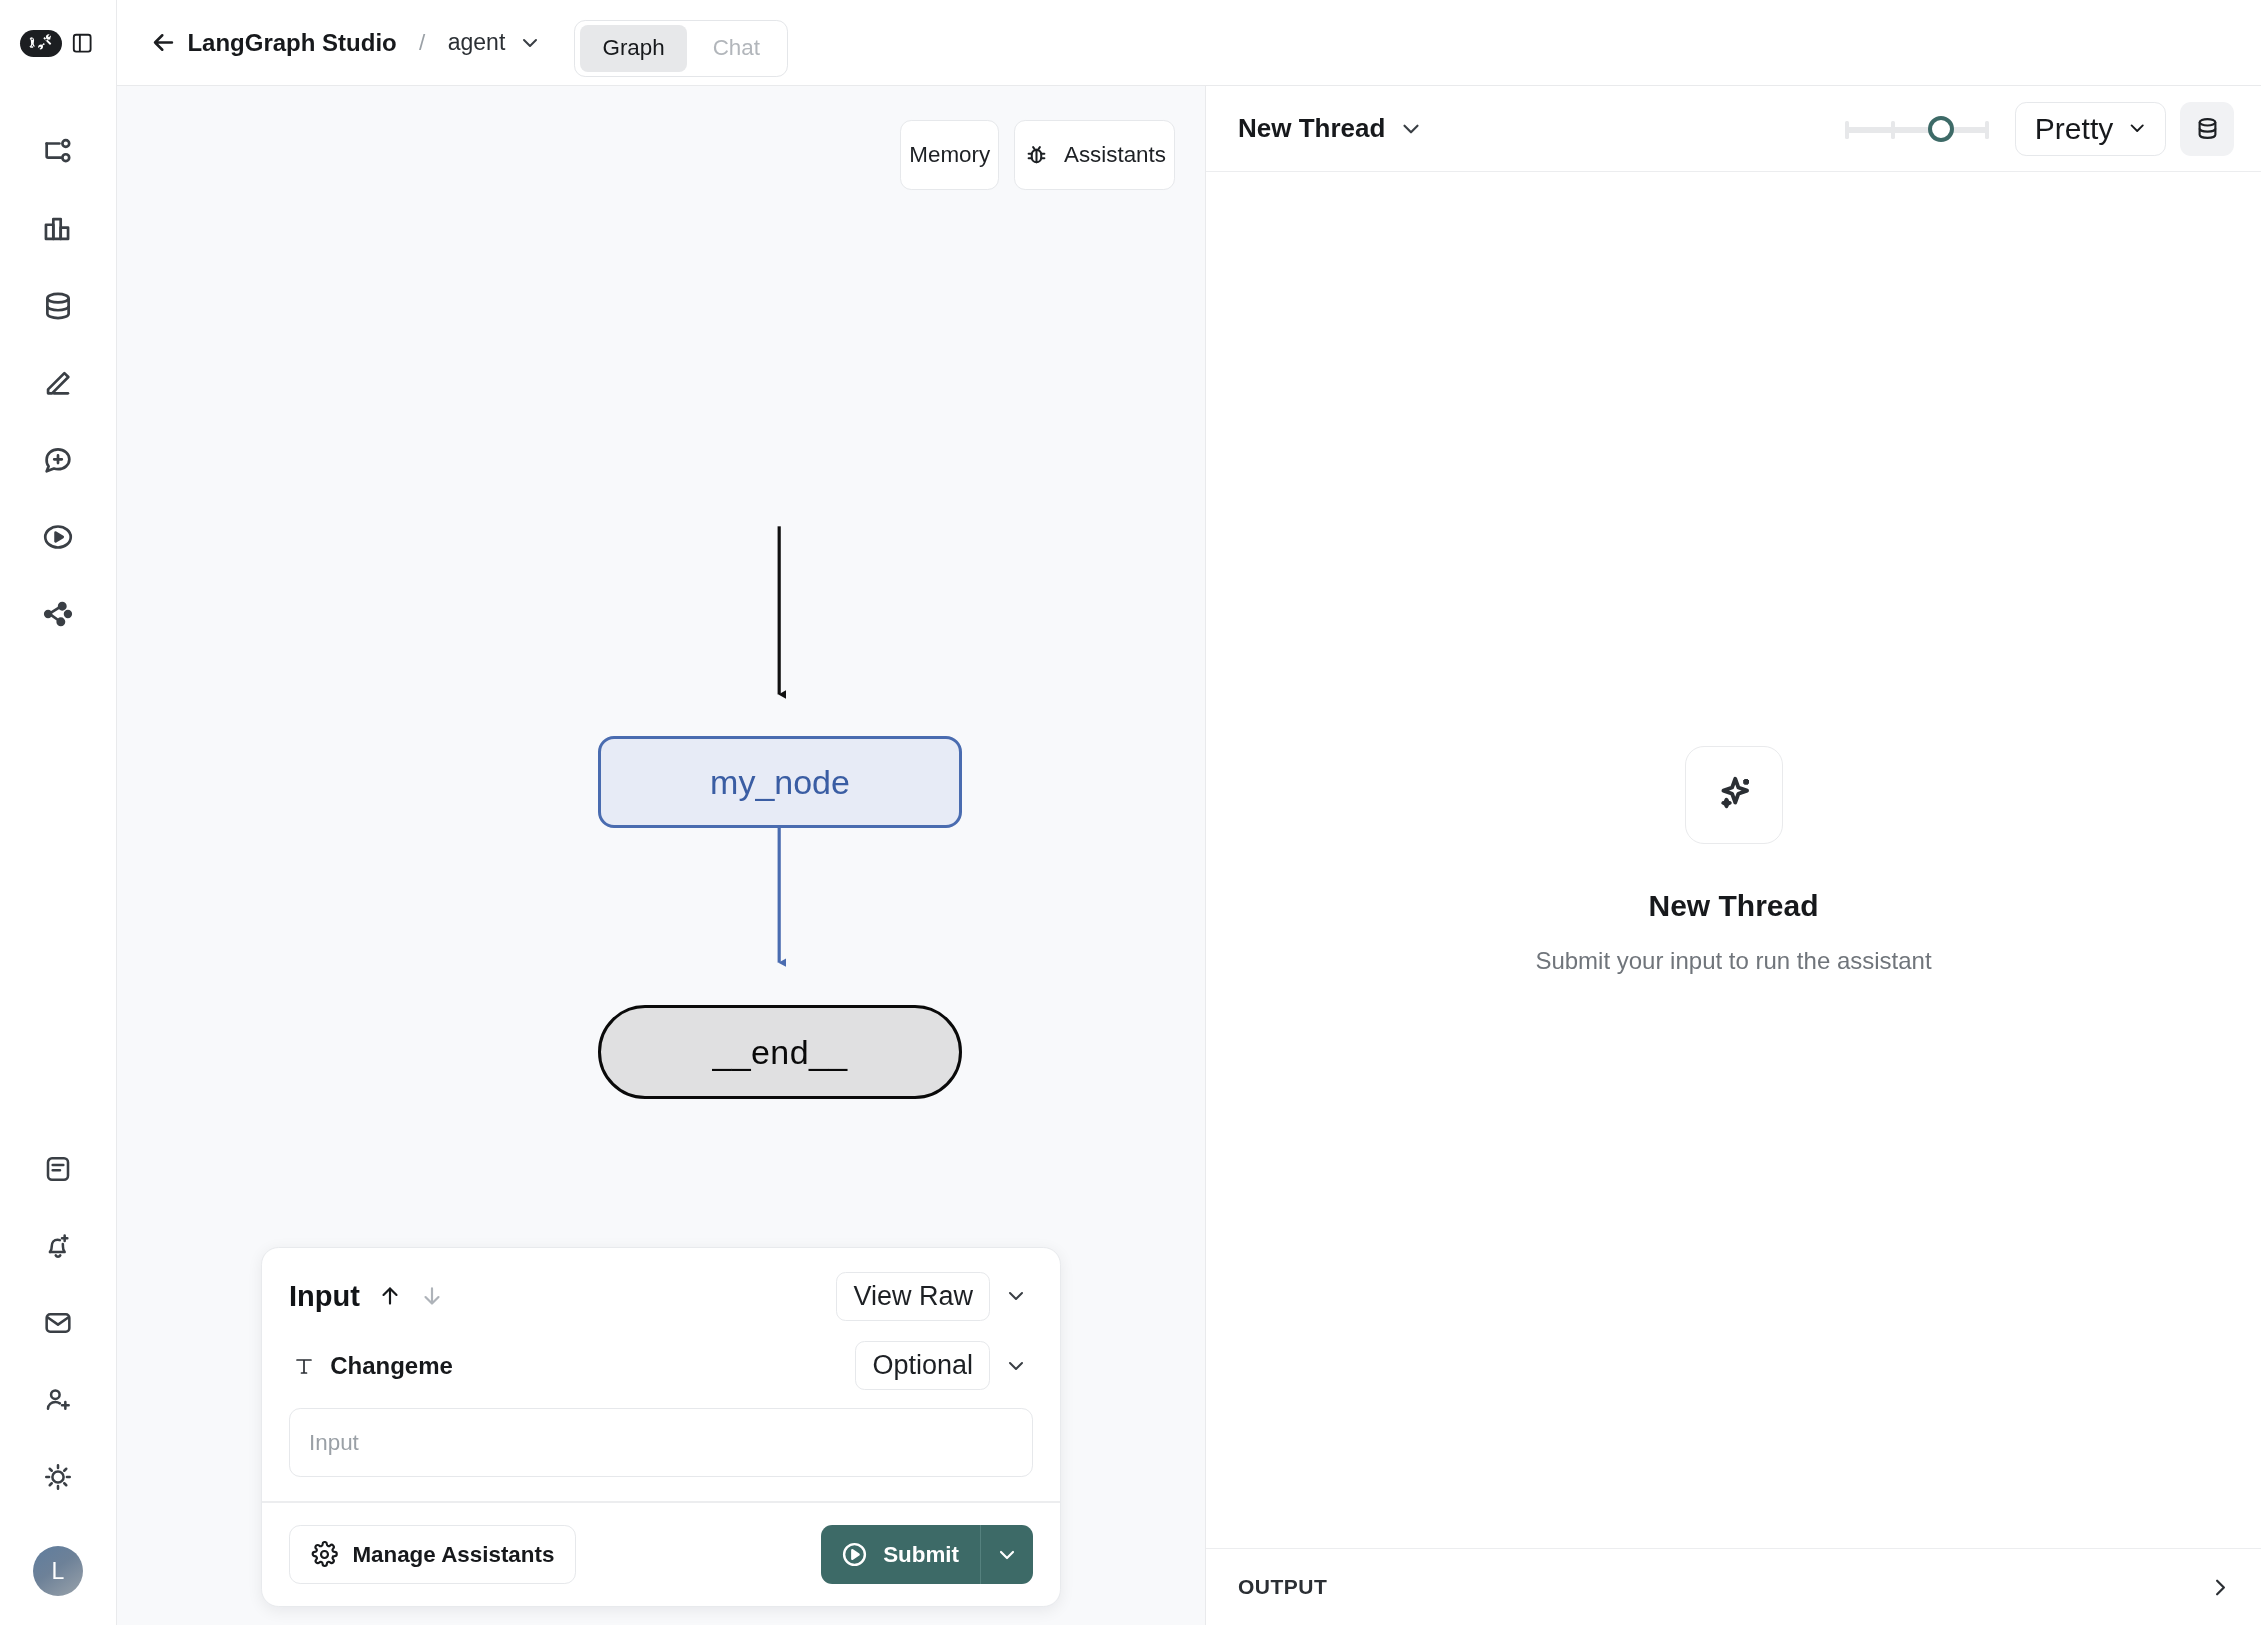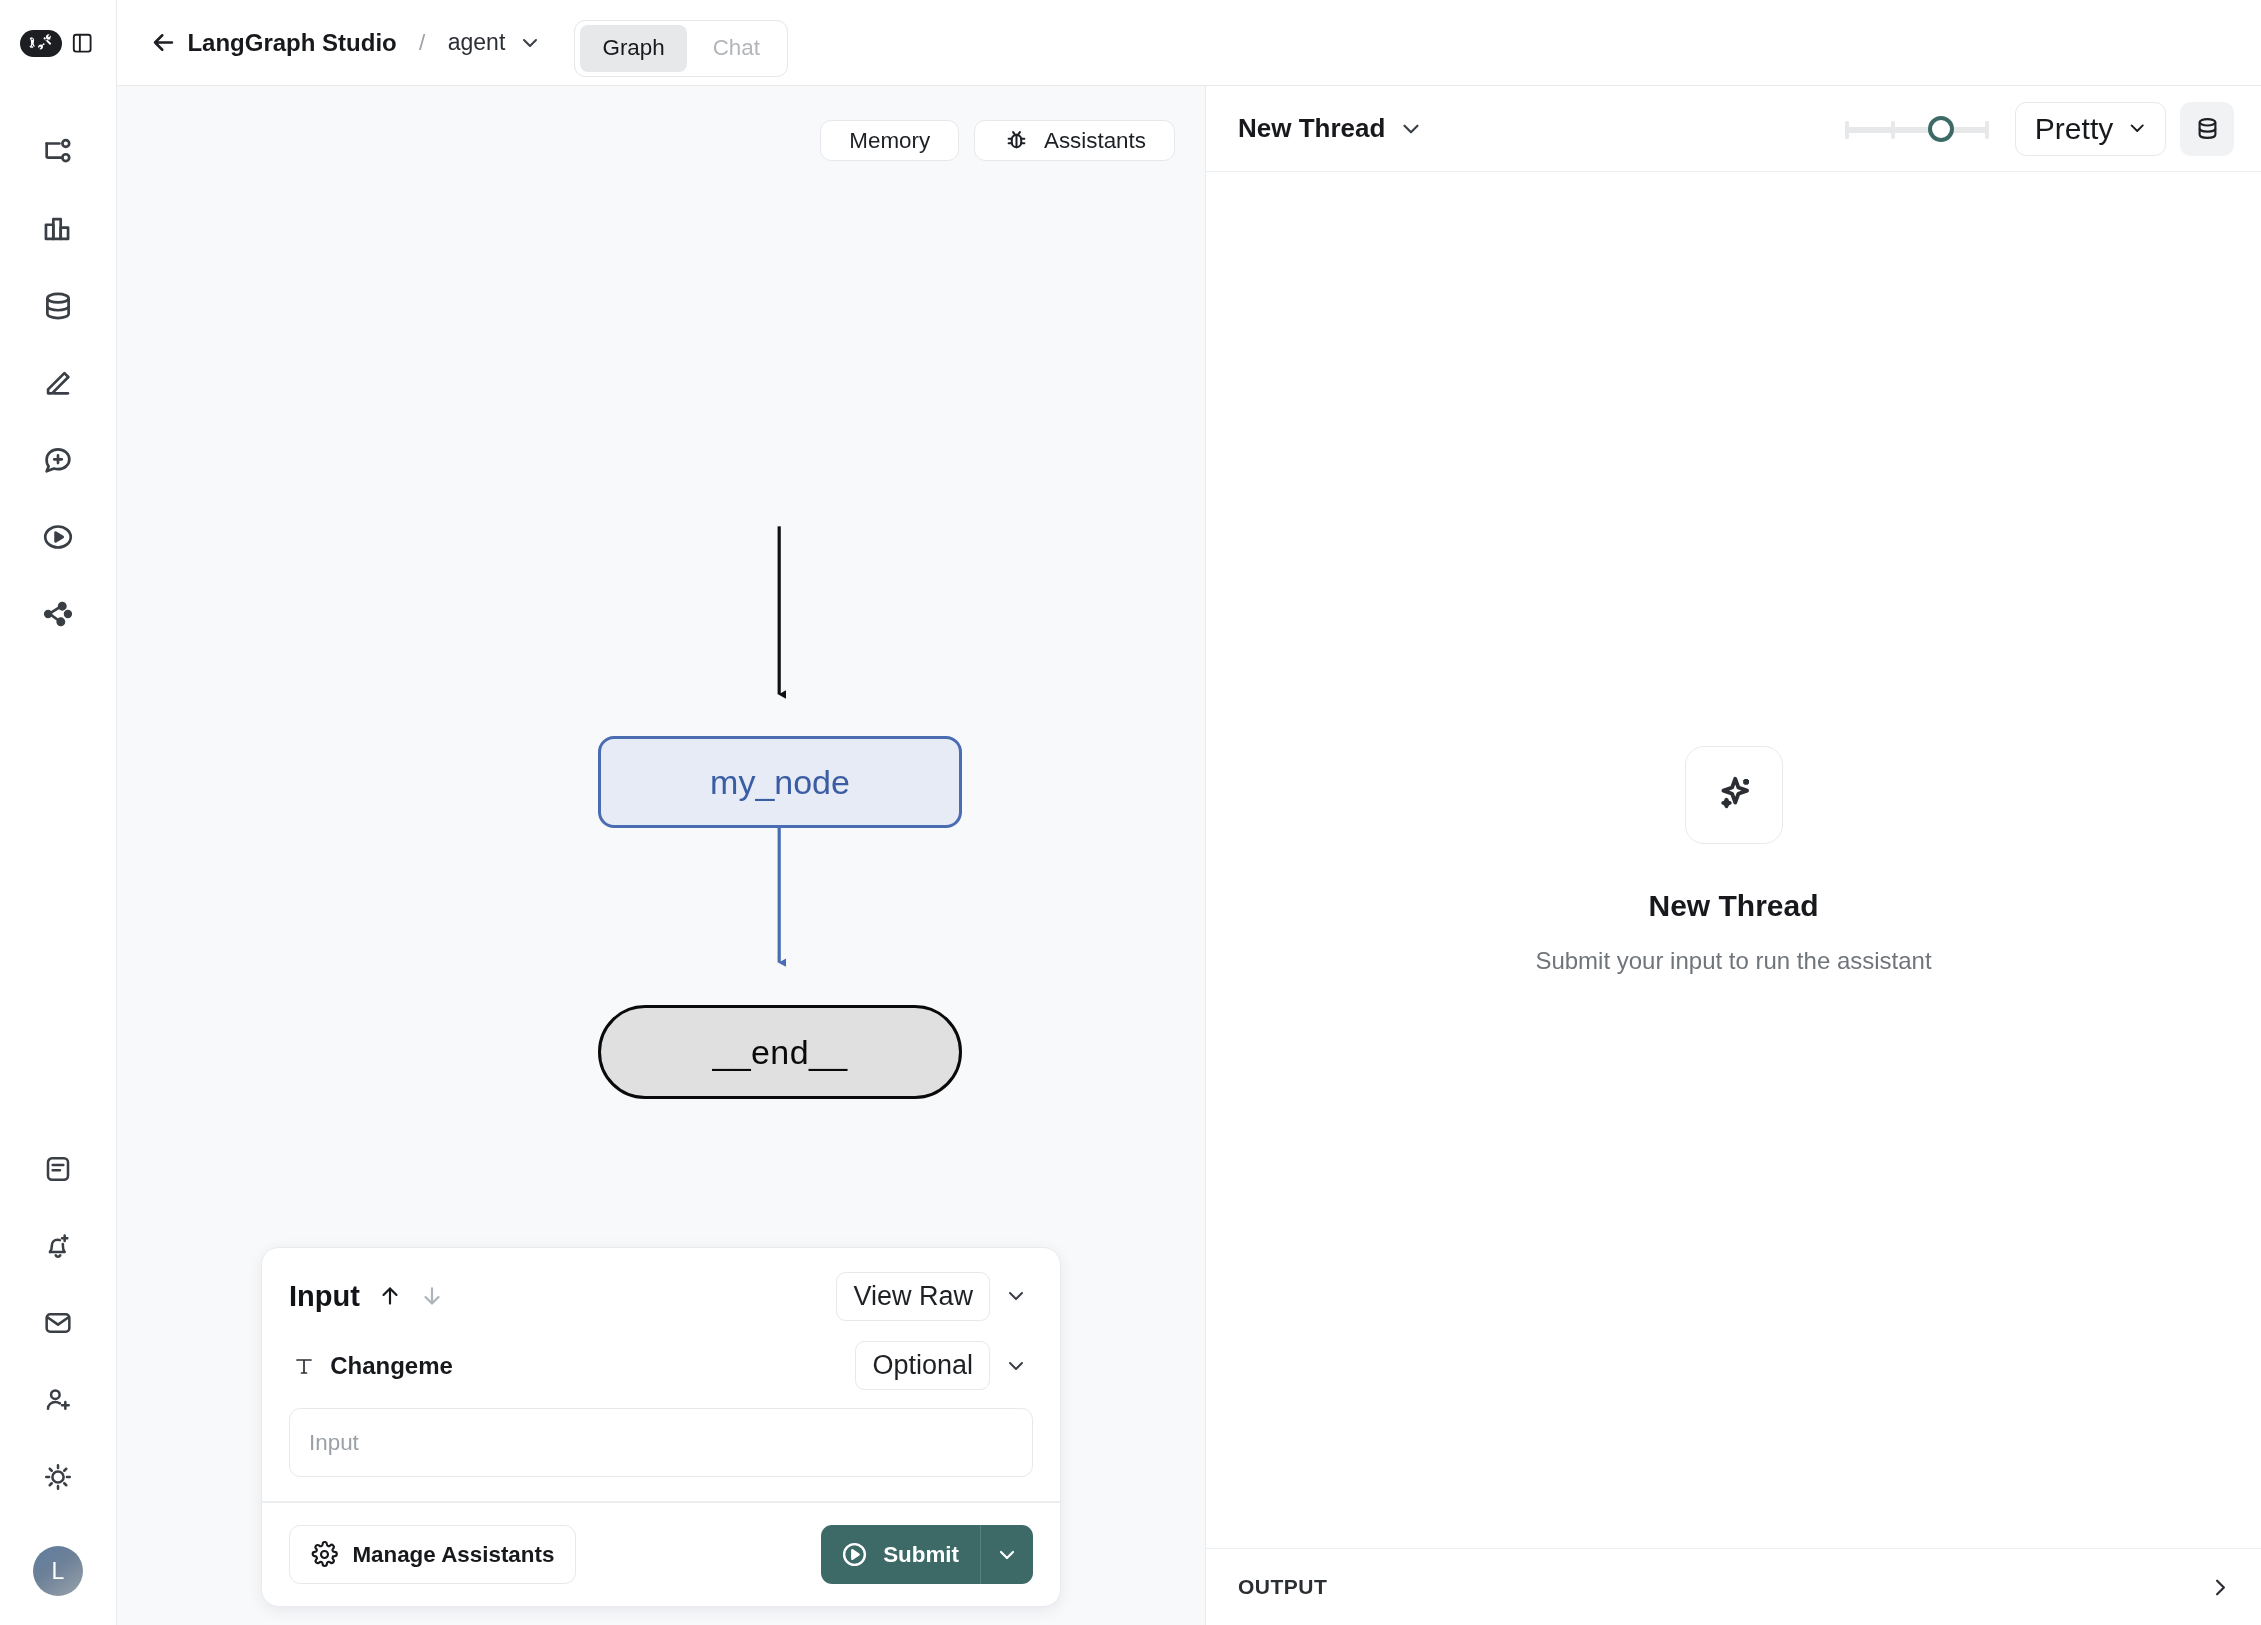--- a/index.html
+++ b/index.html
@@ -85,21 +85,21 @@
     border-right: 1.6px solid #e9eaec;
     position: relative;
     overflow: hidden;
   }
   .graph-toolbar {
     position: absolute; top: 34px; right: 30px;
     display: flex; gap: 14.4px; z-index: 5;
   }
   .gt-btn {
     background: #ffffff; border: 1.6px solid #e6e8eb; border-radius: 11.2px;
-    height: 41px; padding: 0 28px;
+    height: 70px; padding: 0 8px;
     display: flex; align-items: center; gap: 14.4px;
     font-size: 22.4px; color: #1d2024; cursor: pointer;
   }
   .graph-canvas { position: absolute; inset: 0; }
 
   .node {
     position: absolute;
     display: flex; align-items: center; justify-content: center;
     cursor: pointer;
   }

